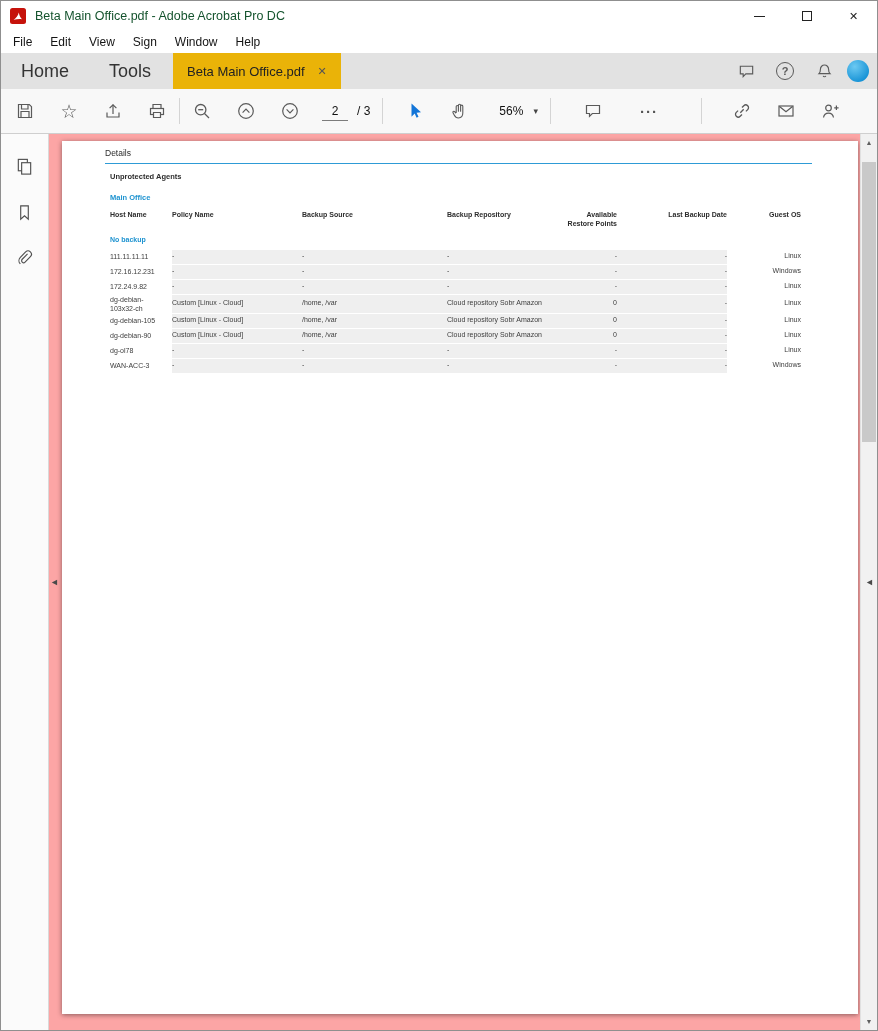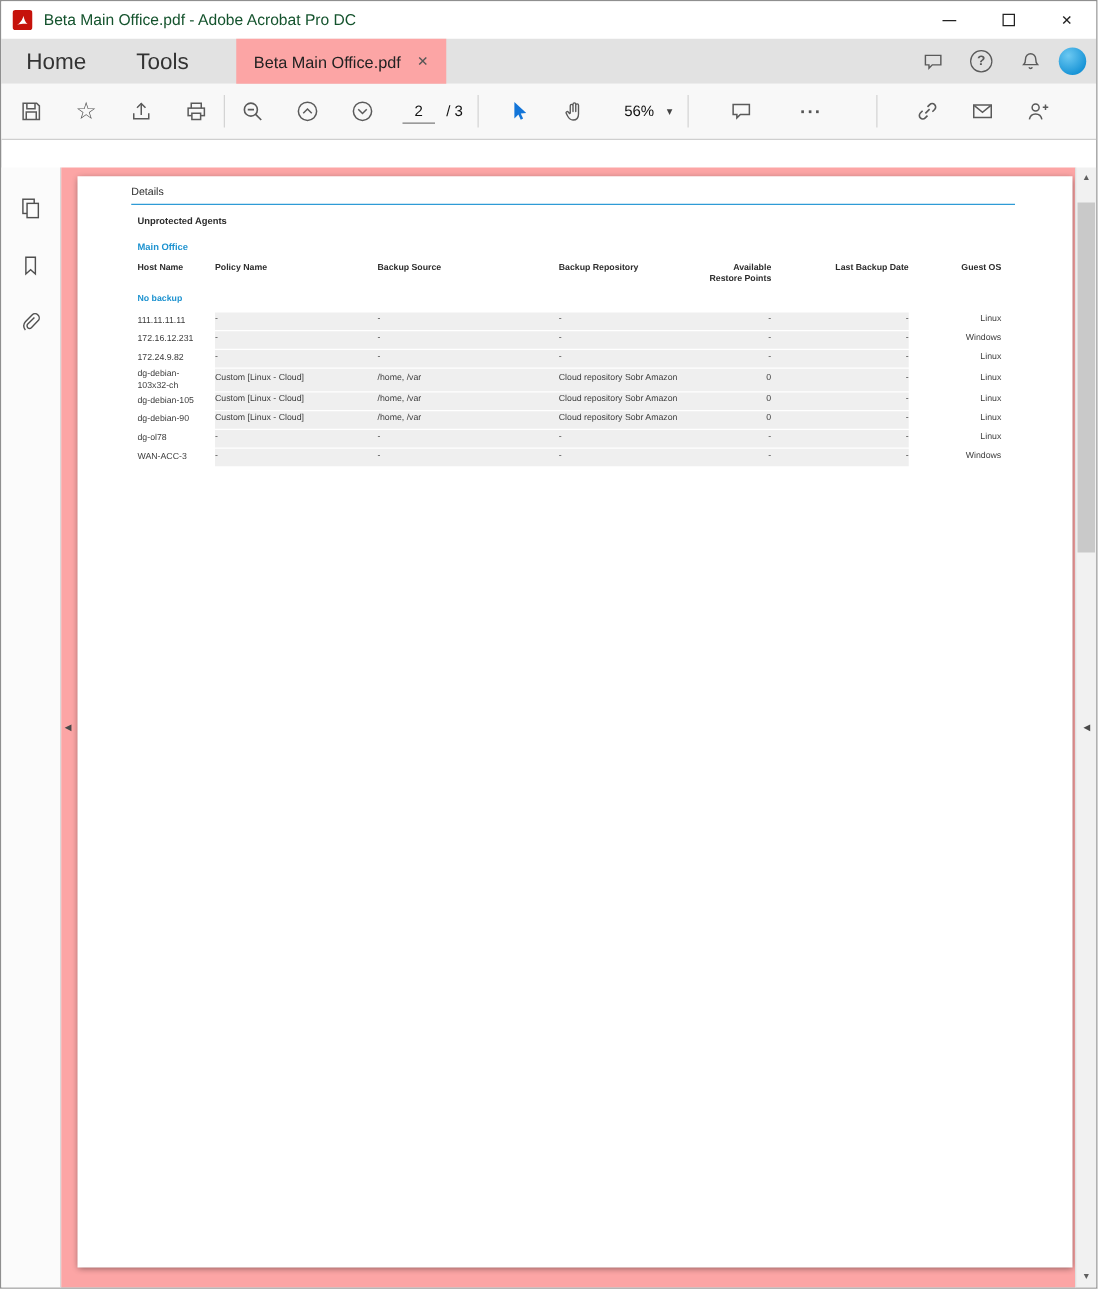--- a/index.html
+++ b/index.html
@@ -18,21 +18,21 @@
   .min-shape { width:11px; height:1px; background:#222; }
   .max-shape { width:10px; height:10px; border:1px solid #222; }
 
   
   .menubar { height:22px; display:flex; align-items:center; padding-left:3px; background:#fff; }
   .menu-item { padding:3px 9px; font-size:12px; color:#141414; }
 
   
   .tabbar { height:36px; background:#e2e2e2; display:flex; align-items:stretch; }
   .tab { padding:0 20px; display:flex; align-items:center; font-size:18px; color:#333; }
-  .tab-doc { background:#fca5a5; margin-left:18px; padding:0 14px; gap:13px; font-size:13px; color:#222; }
+  .tab-doc { background:#eab308; margin-left:2px; padding:0 14px; gap:13px; font-size:13px; color:#222; }
   .tab-close { font-size:11px; color:#555; }
   .tabbar-right { margin-left:auto; display:flex; align-items:center; gap:7px; padding-right:8px; }
   .tb-round { width:32px; height:32px; display:flex; align-items:center; justify-content:center; }
   .help-circle { width:18px; height:18px; border:1.4px solid #5a5a5a; border-radius:50%;
                  display:flex; align-items:center; justify-content:center;
                  font-size:11px; font-weight:bold; color:#5a5a5a; }
   .avatar { width:22px; height:22px; border-radius:50%;
             background:radial-gradient(circle at 35% 30%, #6cc9f2, #1793d6 75%); }
 
   
@@ -110,20 +110,28 @@
         </div>
       <div class="win-btn">
           <span class="max-shape"></span>
         </div>
       <div class="win-btn">
           <span>✕</span>
         </div>
     </div>
   </div>
 
+  <div class="menubar">
+    <span class="menu-item">File</span>
+    <span class="menu-item">Edit</span>
+    <span class="menu-item">View</span>
+    <span class="menu-item">Sign</span>
+    <span class="menu-item">Window</span>
+    <span class="menu-item">Help</span>
+  </div>
 
   <div class="tabbar">
     <div class="tab">Home</div>
     <div class="tab">Tools</div>
     <div class="tab tab-doc">
       <span>Beta Main Office.pdf</span>
       <span class="tab-close">✕</span>
     </div>
     <div class="tabbar-right">
       <div class="tb-round">

